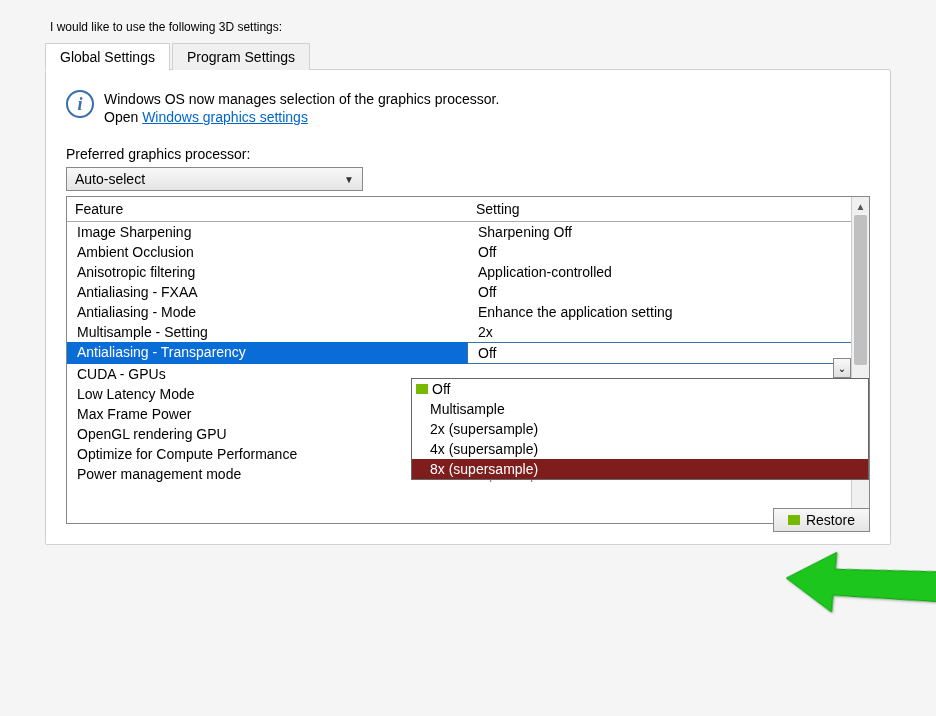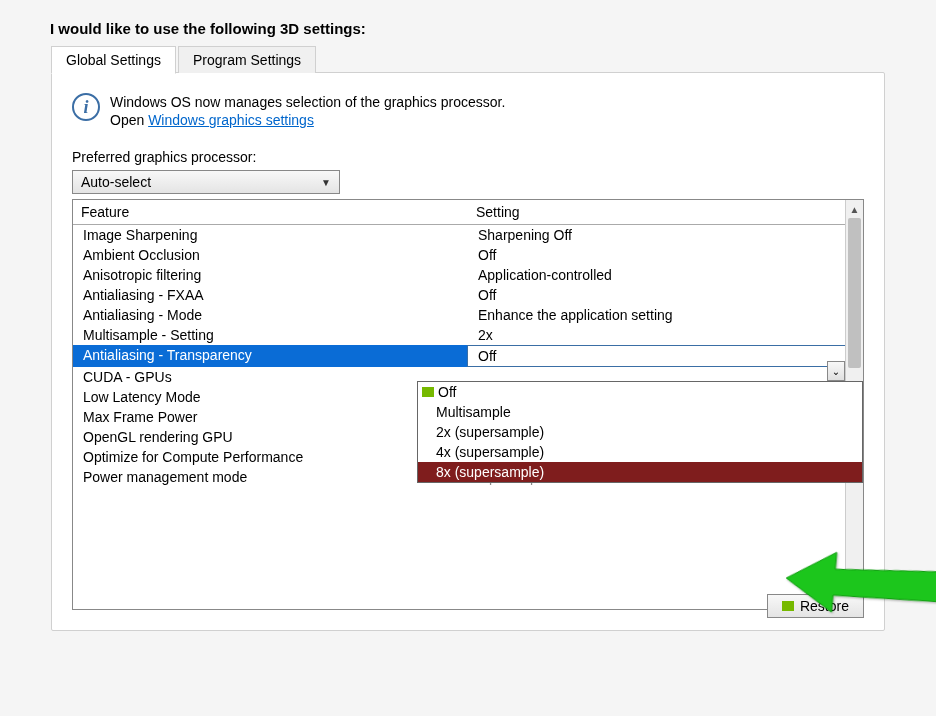--- a/index.html
+++ b/index.html
@@ -6,32 +6,32 @@
     body {
       font-family: "Segoe UI", Tahoma, sans-serif;
       font-size: 14px;
       background: #f5f5f5;
       width: 936px;
       height: 716px;
       position: relative;
       padding: 20px 25px;
     }
     .page-title {
-      font-weight: bold;
-      font-size: 15px;
+      font-weight: normal;
+      font-size: 12px;
       color: #000;
       margin-bottom: 35px;
       margin-left: 25px;
     }
     .panel {
       background: #fff;
       border: 1px solid #d0d0d0;
       border-radius: 2px;
       padding: 20px;
-      margin: 0 26px;
+      margin: 0 20px;
       position: relative;
     }
     .tabs {
       display: flex;
       position: absolute;
       top: -27px;
       left: -1px;
     }
     .tab {
       padding: 5px 14px;
@@ -68,36 +68,36 @@
       font-weight: bold;
       font-family: serif;
       font-size: 18px;
       font-style: italic;
       flex-shrink: 0;
     }
     .info-text { line-height: 1.3; }
     .link { color: #0066cc; text-decoration: underline; cursor: pointer; }
     .label { margin-bottom: 5px; margin-top: 10px; }
     .dropdown {
-      width: 268px;
+      width: 297px;
       height: 24px;
       border: 1px solid #888;
       background: linear-gradient(#f8f8f8, #e4e4e4);
       display: flex;
       align-items: center;
       justify-content: space-between;
       padding: 0 8px;
       cursor: pointer;
       font-size: 14px;
     }
     .dropdown .chev { font-size: 10px; color: #333; }
     .settings-table {
       margin-top: 5px;
       border: 1px solid #888;
-      height: 411px;
+      height: 328px;
       position: relative;
       overflow: hidden;
     }
     .table-header {
       display: flex;
       border-bottom: 1px solid #aaa;
       font-size: 14px;
     }
     .table-header .col {
       padding: 4px 8px;

